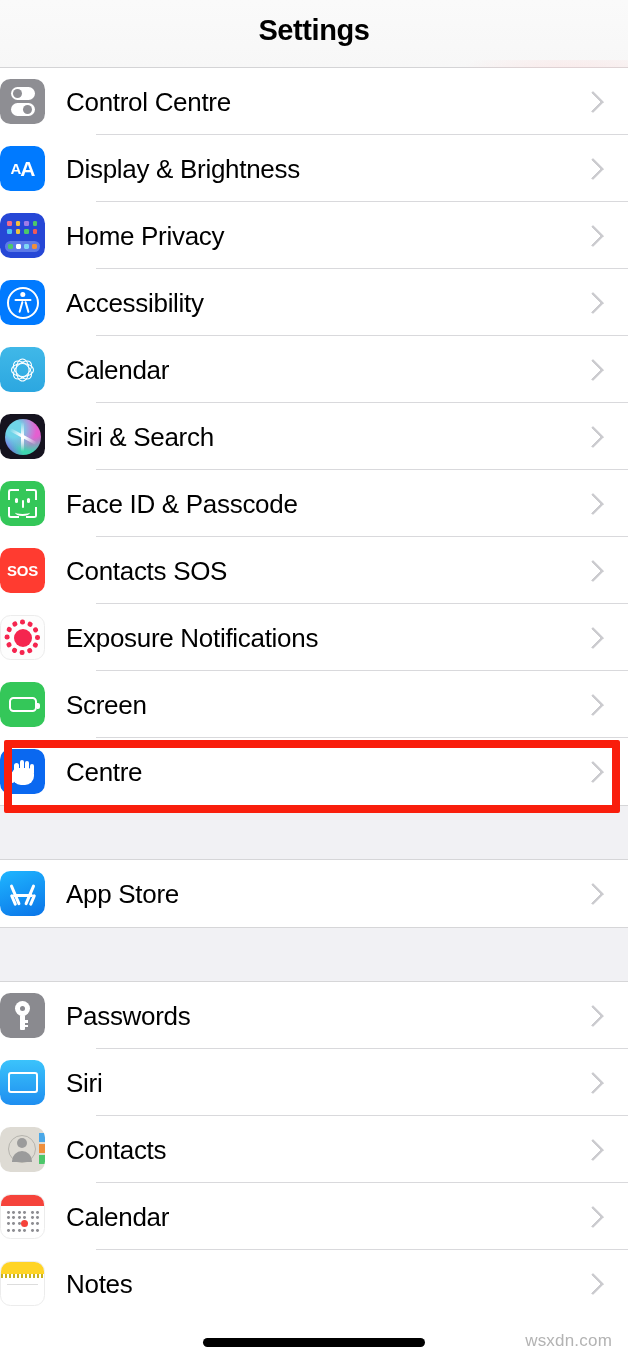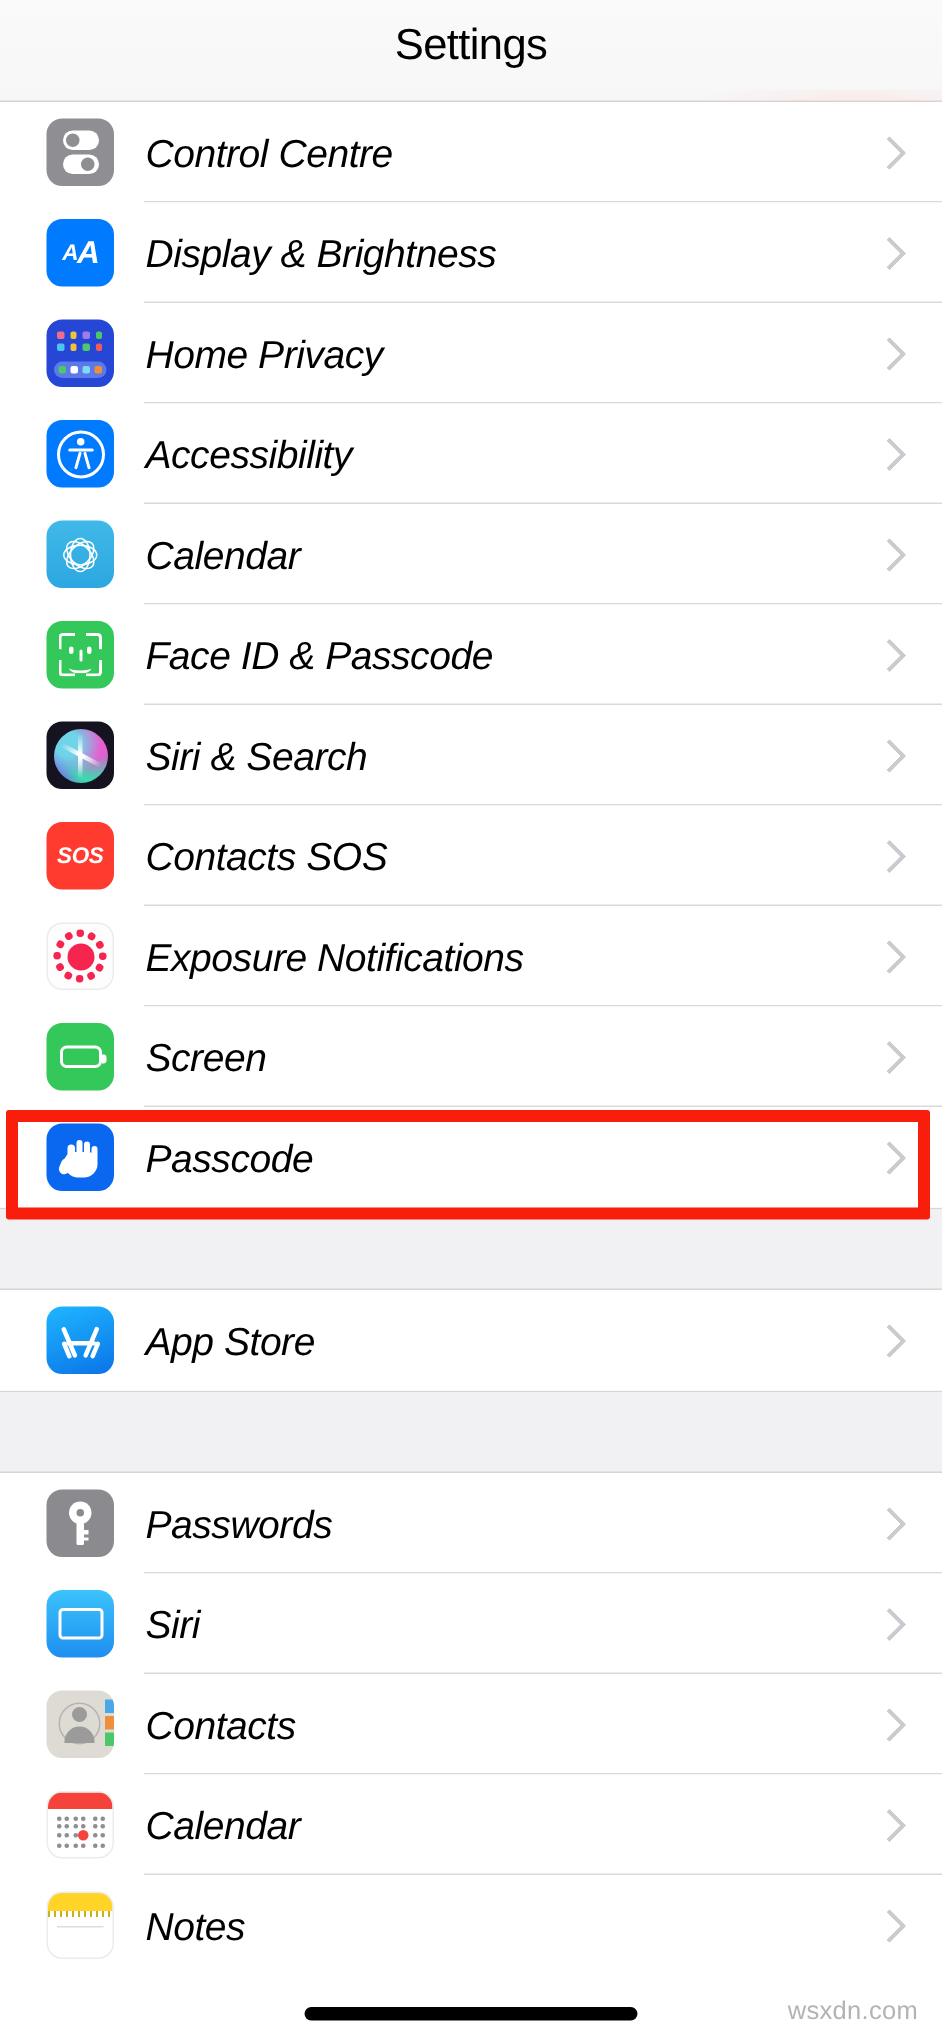--- a/index.html
+++ b/index.html
@@ -31,39 +31,39 @@
   .signal i:nth-child(4){ height:21px; }
   .wifi { width:26px; height:21px; position:relative; }
   .batt { position:relative; width:38px; height:20px; border:2px solid #1c1c1e; border-radius:6px; opacity:.92; }
   .batt .fill { position:absolute; left:1.5px; top:1.5px; bottom:1.5px; background:#000; border-radius:3px; }
   .batt .cap { position:absolute; right:-5px; top:6px; width:3px; height:7px; background:#1c1c1e; border-radius:0 2px 2px 0; opacity:.55; }
 
   
   .navbar { height:68px; position:relative; background:linear-gradient(#fafafa,#f7f7f7); }
   .navtitle {
     position:absolute; left:0; right:0; top:14px; text-align:center;
-    font-size:29px; font-weight:400; letter-spacing:-0.4px; color:#000;
+    font-size:29px; font-weight:700; letter-spacing:-0.4px; color:#000;
   }
   .nav-hairline { position:absolute; left:0; right:0; bottom:0; height:1px; background:#d4d4d6; }
 
   
   .bloom {
     position:absolute; right:0px; top:60px; width:190px; height:90px;
     background:radial-gradient(ellipse at 70% 40%, rgba(255,205,205,.55), rgba(255,255,255,0) 70%);
     pointer-events:none;
   }
 
   
   .list { position:relative; width:100%; }
   .group { background:#fff; position:relative; }
   .gap { height:55px; background:#f1f1f4; border-top:1px solid #d6d6d8; border-bottom:1px solid #d6d6d8; }
 
   .row {
     position:relative; height:67px; display:flex; align-items:center;
-    padding-left:31px; background:#fff;font-style:italic;
+    background:#fff;
   }
   .row .sep {
     position:absolute; left:96px; right:0; bottom:0; height:1px; background:#d9d9dc;
   }
   .row .label {
     margin-left:21px; font-size:26px; letter-spacing:-0.3px; color:#000; line-height:1;
   }
   .chev {
     position:absolute; right:31px; top:50%; transform:translateY(-50%);
     width:13px; height:24px; opacity:.85;
@@ -337,40 +337,40 @@
             <i style="transform:rotate(90deg)"></i>
               <i style="transform:rotate(135deg)"></i>
           </span>
         </span>
         <span class="label">Calendar</span>
         <span class="chev"></span>
         <span class="sep"></span>
       </div>
 
       <div class="row">
+        <span class="ic ic-siri">
+          <span class="siri-orb"></span>
+        </span>
+        <span class="label">Siri &amp; Search</span>
+        <span class="chev"></span>
+        <span class="sep"></span>
+      </div>
+
+      <div class="row">
         <span class="ic ic-faceid">
           <span class="fi-c tl"></span>
             <span class="fi-c tr"></span>
           <span class="fi-c bl"></span>
             <span class="fi-c br"></span>
           <span class="fi-eye l"></span>
             <span class="fi-eye r"></span>
           <span class="fi-nose"></span>
             <span class="fi-mouth"></span>
         </span>
         <span class="label">Face ID &amp; Passcode</span>
-        <span class="chev"></span>
-        <span class="sep"></span>
-      </div>
-
-      <div class="row">
-        <span class="ic ic-siri">
-          <span class="siri-orb"></span>
-        </span>
-        <span class="label">Siri &amp; Search</span>
         <span class="chev"></span>
         <span class="sep"></span>
       </div>
 
       <div class="row">
         <span class="ic ic-sos">
             <span>SOS</span>
           </span>
         <span class="label">Contacts SOS</span>
         <span class="chev"></span>
@@ -413,21 +413,21 @@
         <span class="ic ic-privacy">
           <span class="pv-hand">
             <span class="pv-f f1"></span>
               <span class="pv-f f2"></span>
             <span class="pv-f f3"></span>
               <span class="pv-f f4"></span>
             <span class="pv-thumb"></span>
               <span class="pv-palm"></span>
           </span>
         </span>
-        <span class="label">Passcode</span>
+        <span class="label">Centre</span>
         <span class="chev"></span>
 
       </div>
     </div>
 
     <div class="gap"></div>
 
     <div class="group">
       <div class="row last">
         <span class="ic ic-appstore">

